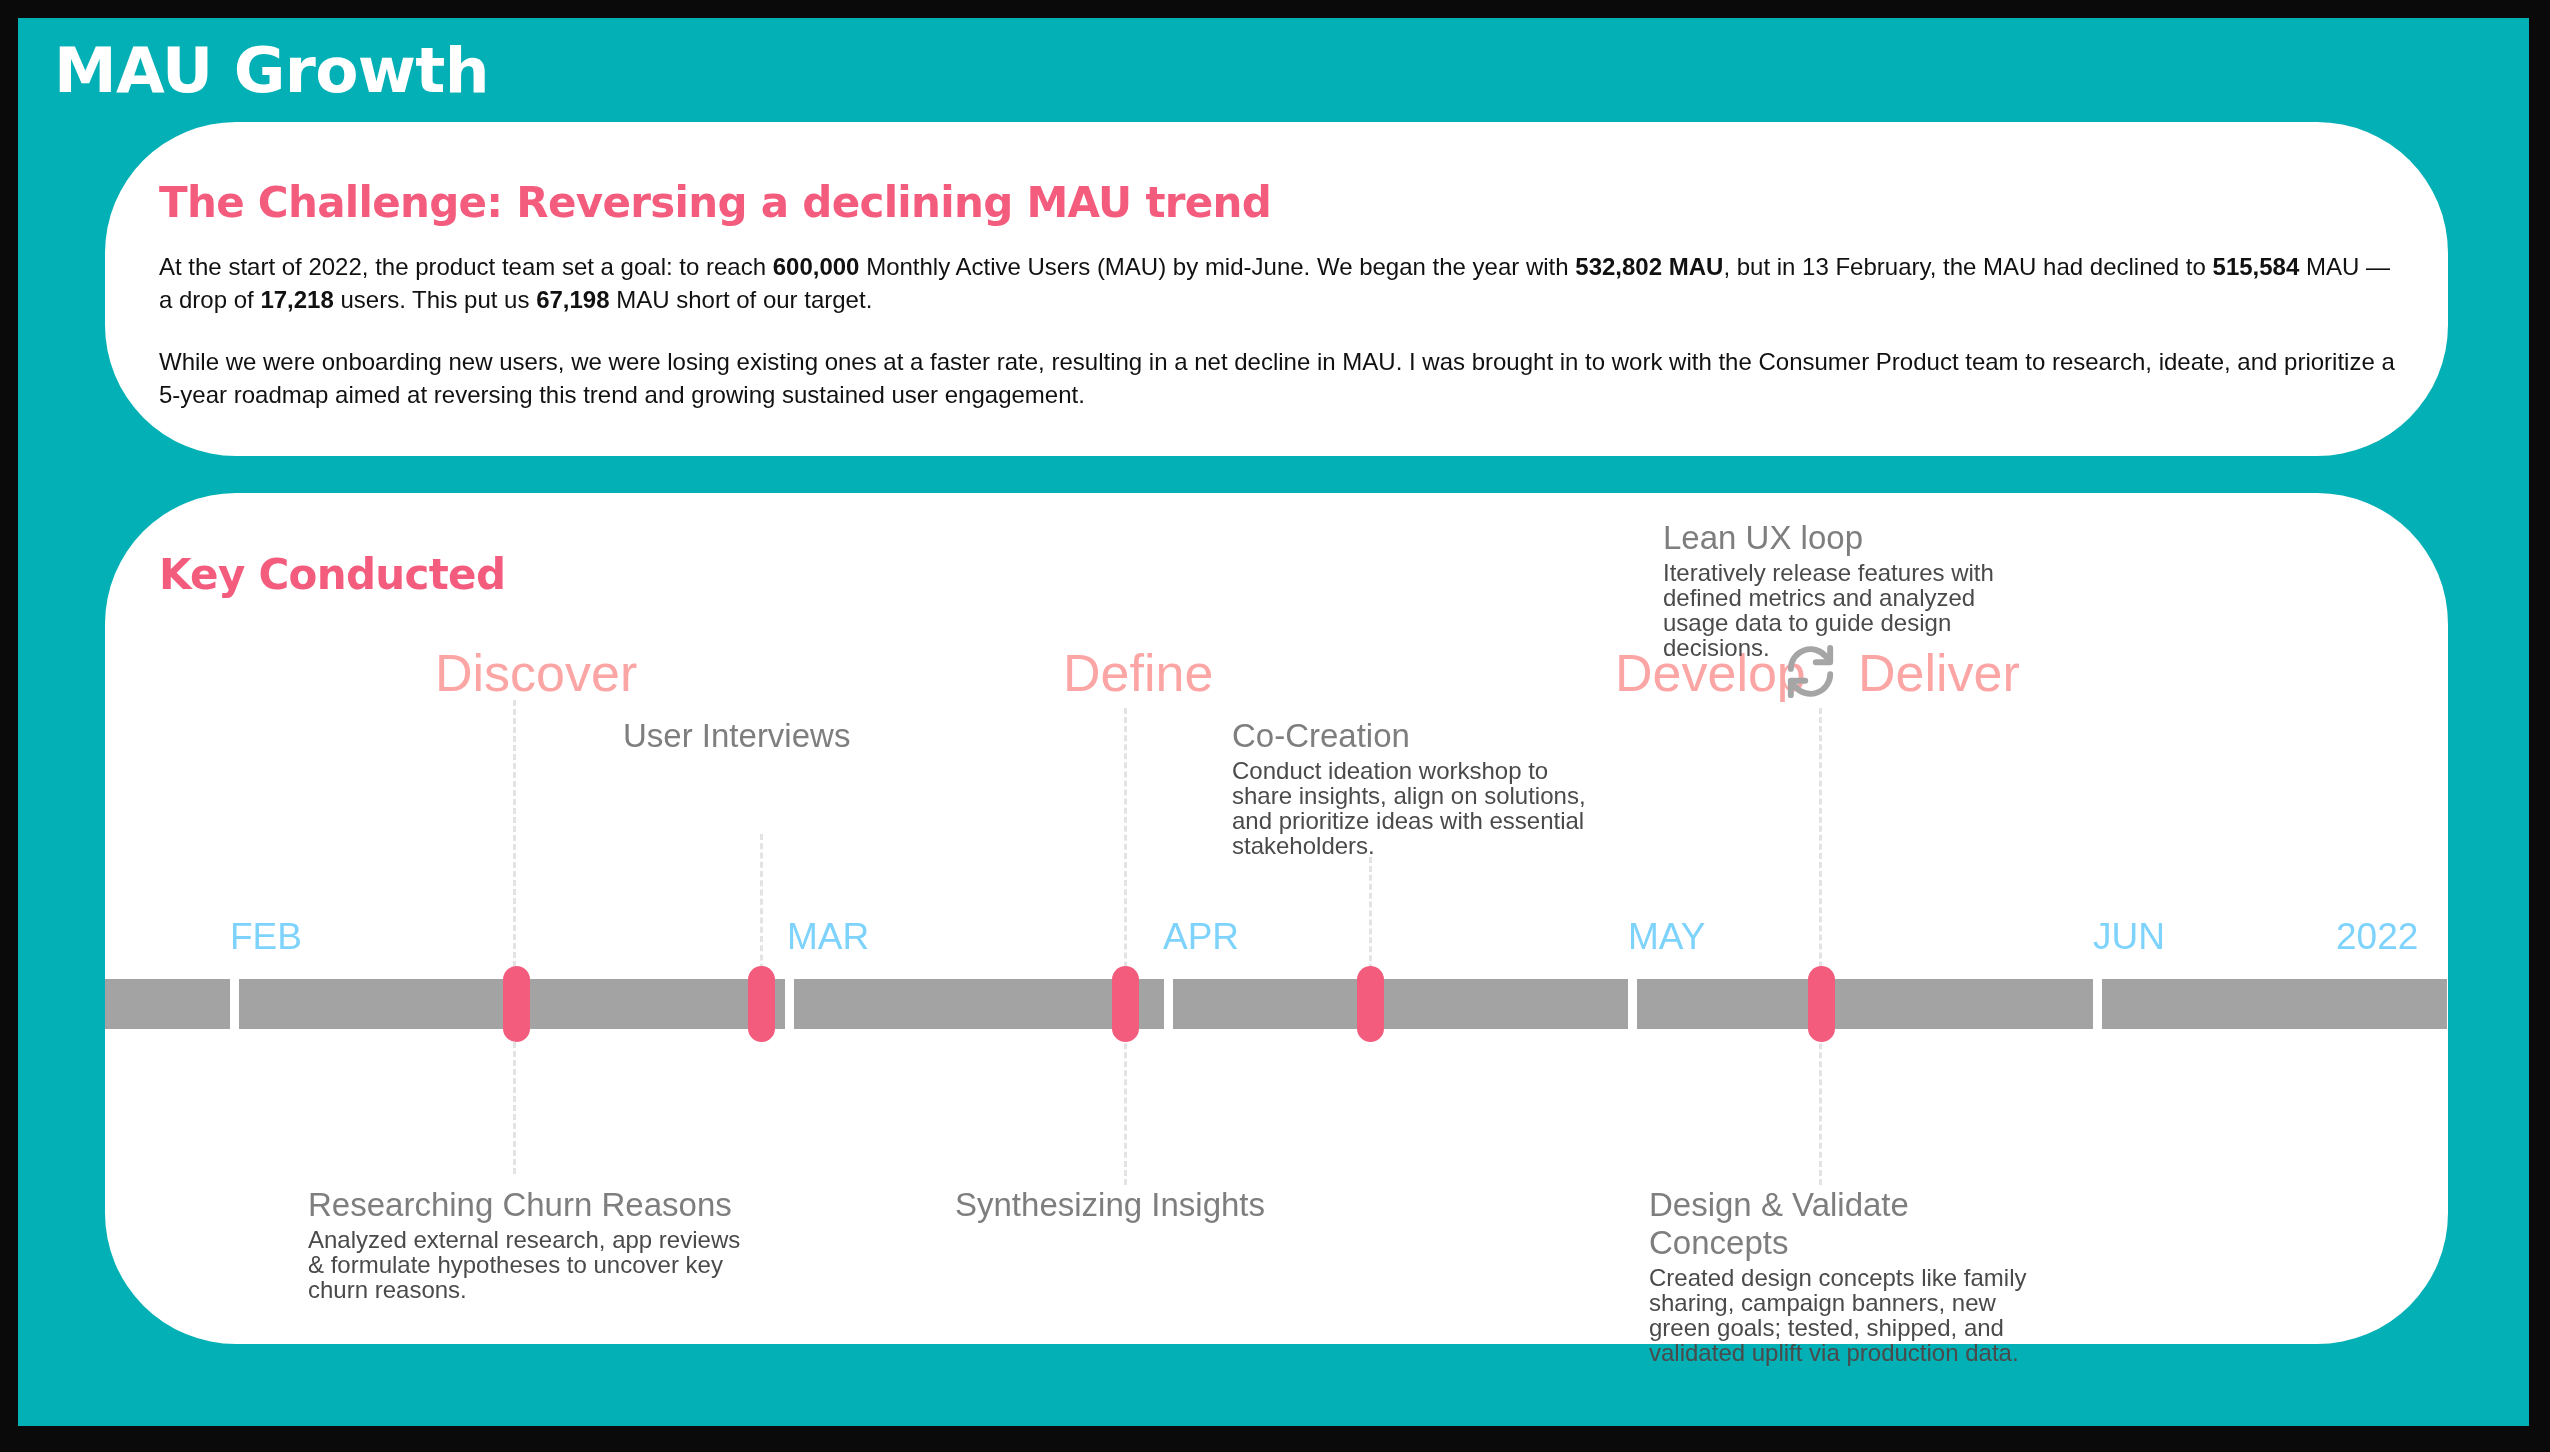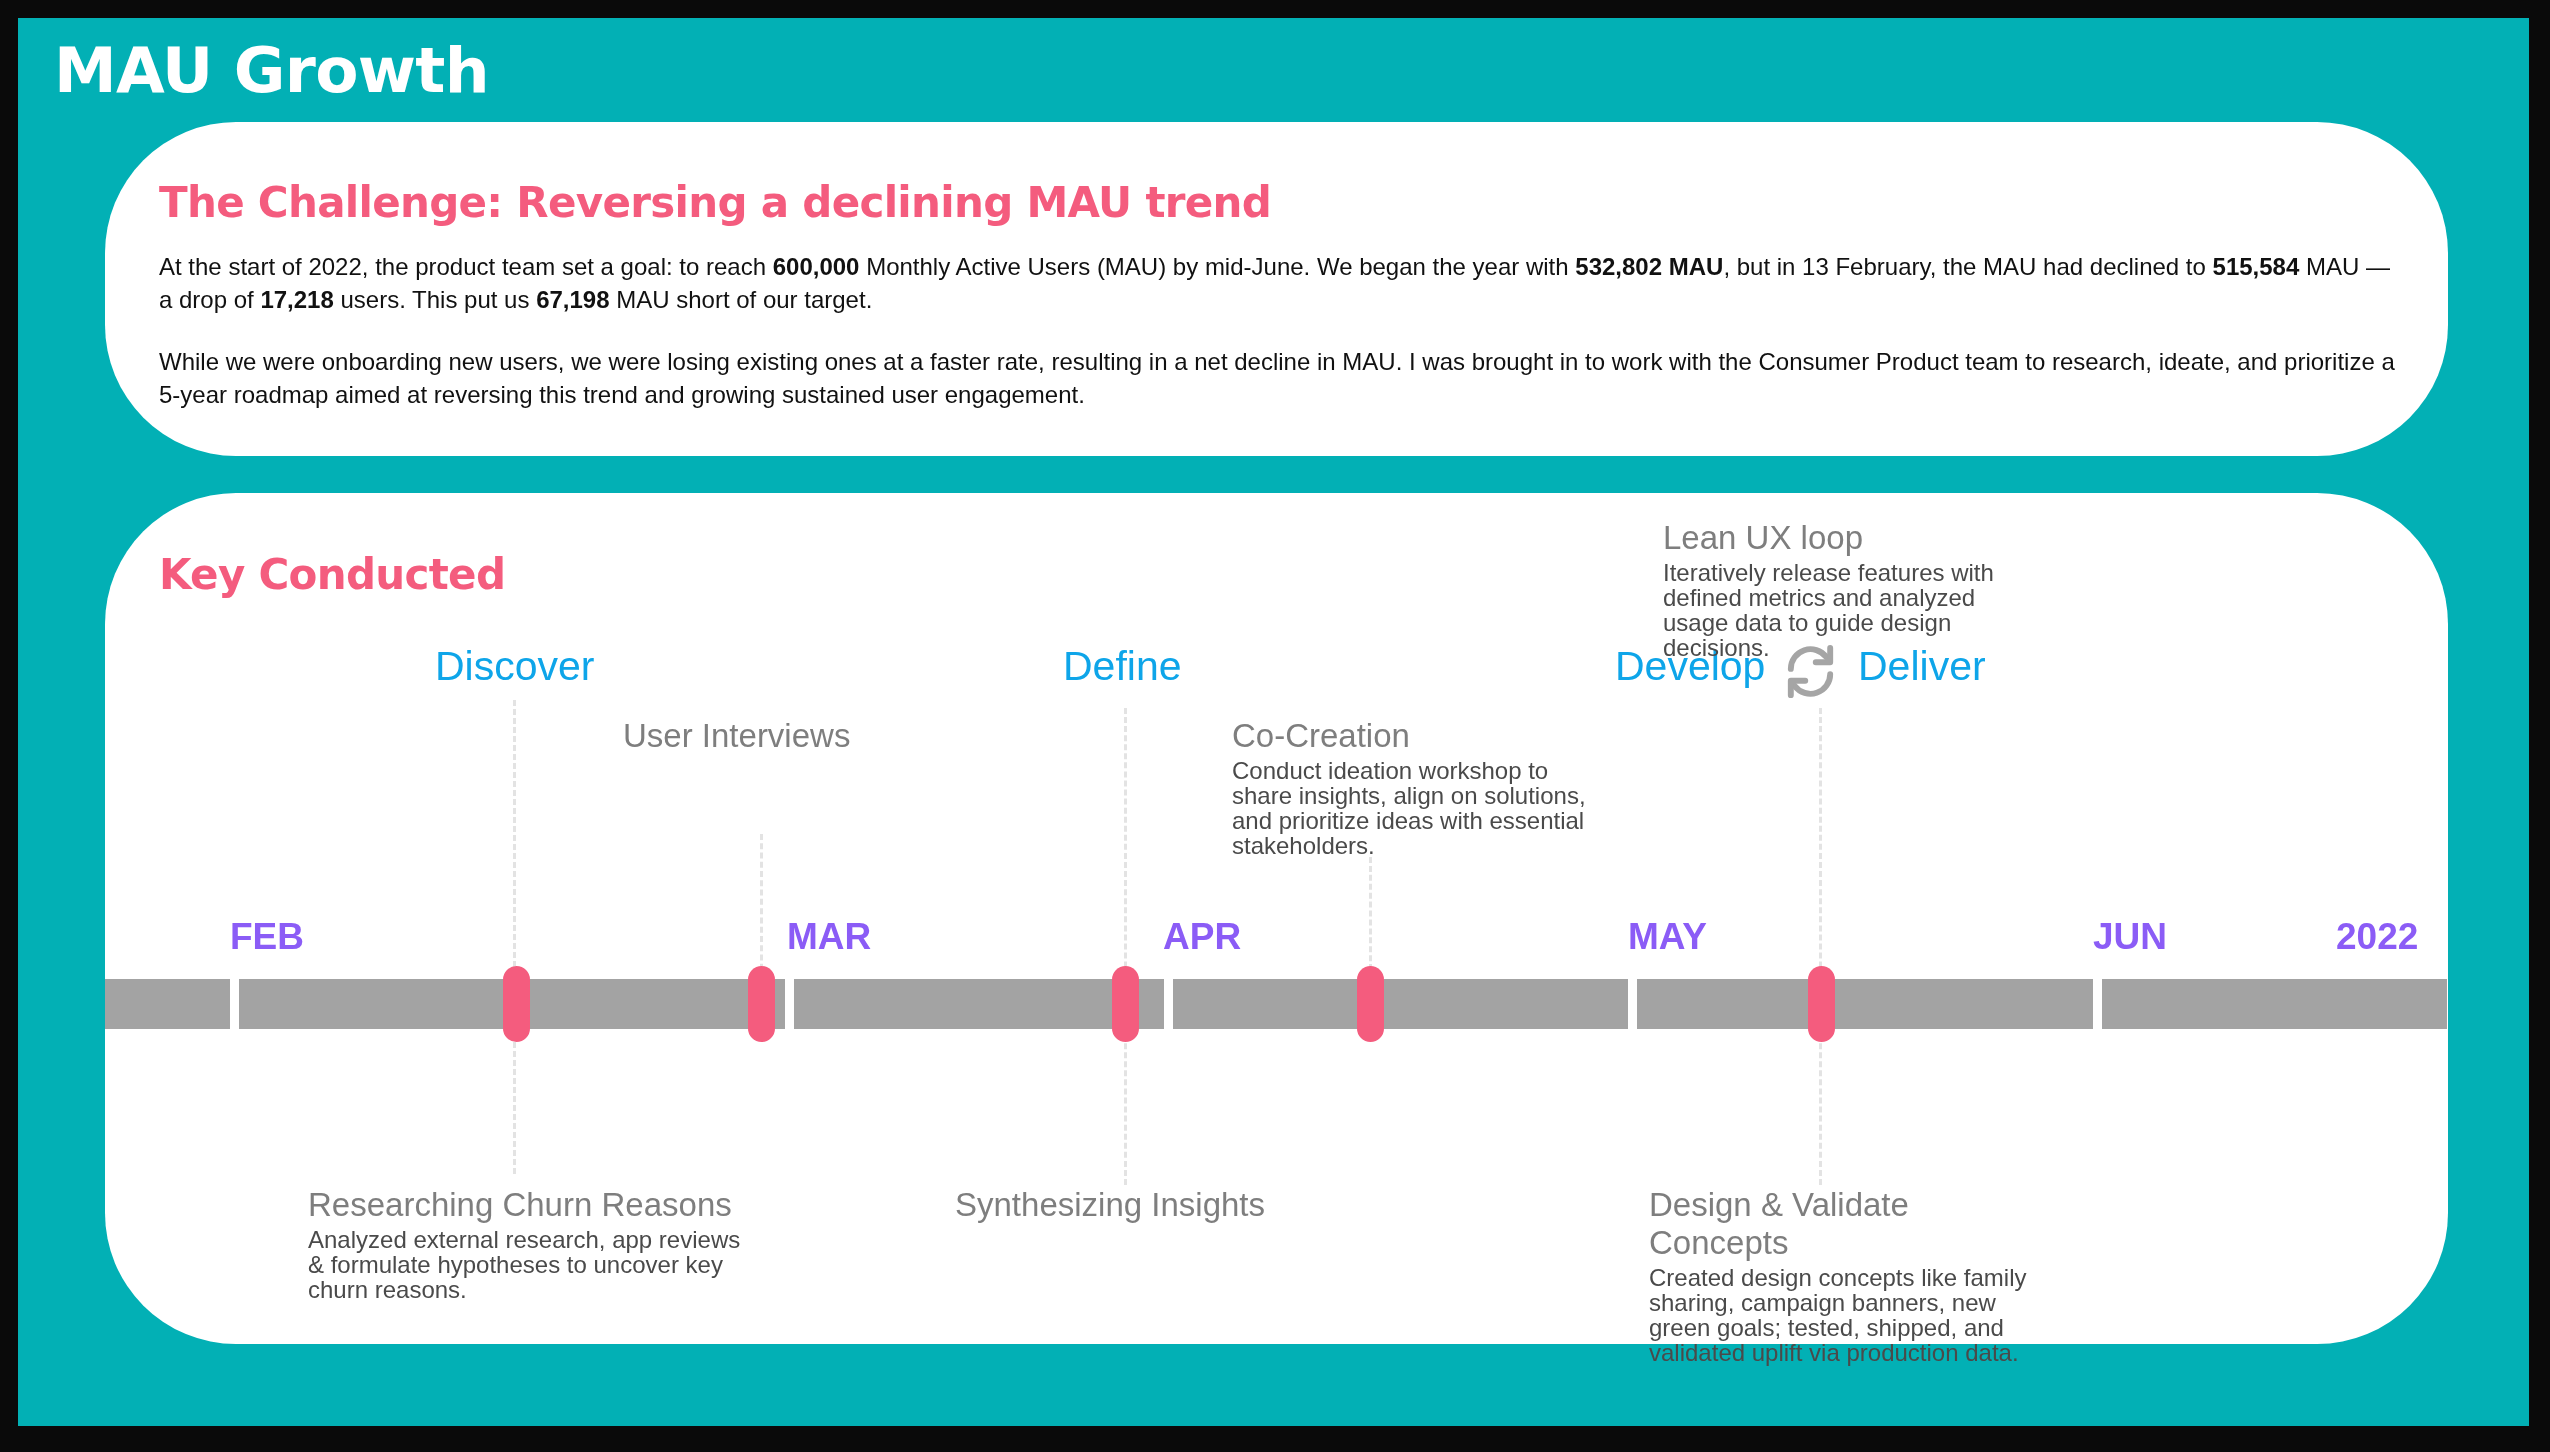--- a/index.html
+++ b/index.html
@@ -25,31 +25,31 @@
     position:absolute; color:#F45C7E; font-weight:700; font-family:"DejaVu Sans", sans-serif;
     font-size:42px; letter-spacing:-0.7px;
   }
   .para {
     position:absolute; color:#111; font-size:24px; line-height:33px; width:2247px;
   }
   .para b { font-weight:700; }
 
   
   .month {
-    position:absolute; color:#8b5cf6; font-weight:700; font-size:37px;
+    position:absolute; color:#7dd3fc; font-weight:400; font-size:37px;
   }
   .bar-seg { position:absolute; top:979px; height:50px; background:#A3A3A3; }
   .dash {
     position:absolute; width:0; border-left:3.9px dashed #E3E3E3;
   }
   .pin {
     position:absolute; width:27.4px; height:76px; border-radius:13.7px; background:#F45C7E; top:966px;
   }
   .phase {
-    position:absolute; color:#0ea5e9; font-size:41px;
+    position:absolute; color:#fca5a5; font-size:52px;
   }
   .ms { position:absolute; }
   .ms-title { color:#7e7e7e; font-size:33px; line-height:38px; }
   .ms-desc { color:#4a4a4a; font-size:24px; line-height:25px; margin-top:2.6px; }
   .loop-icon { position:absolute; left:1779px; top:640px; width:63px; height:63px; }
 </style>
 </head>
 <body>
 
 <div class="frame"></div>

